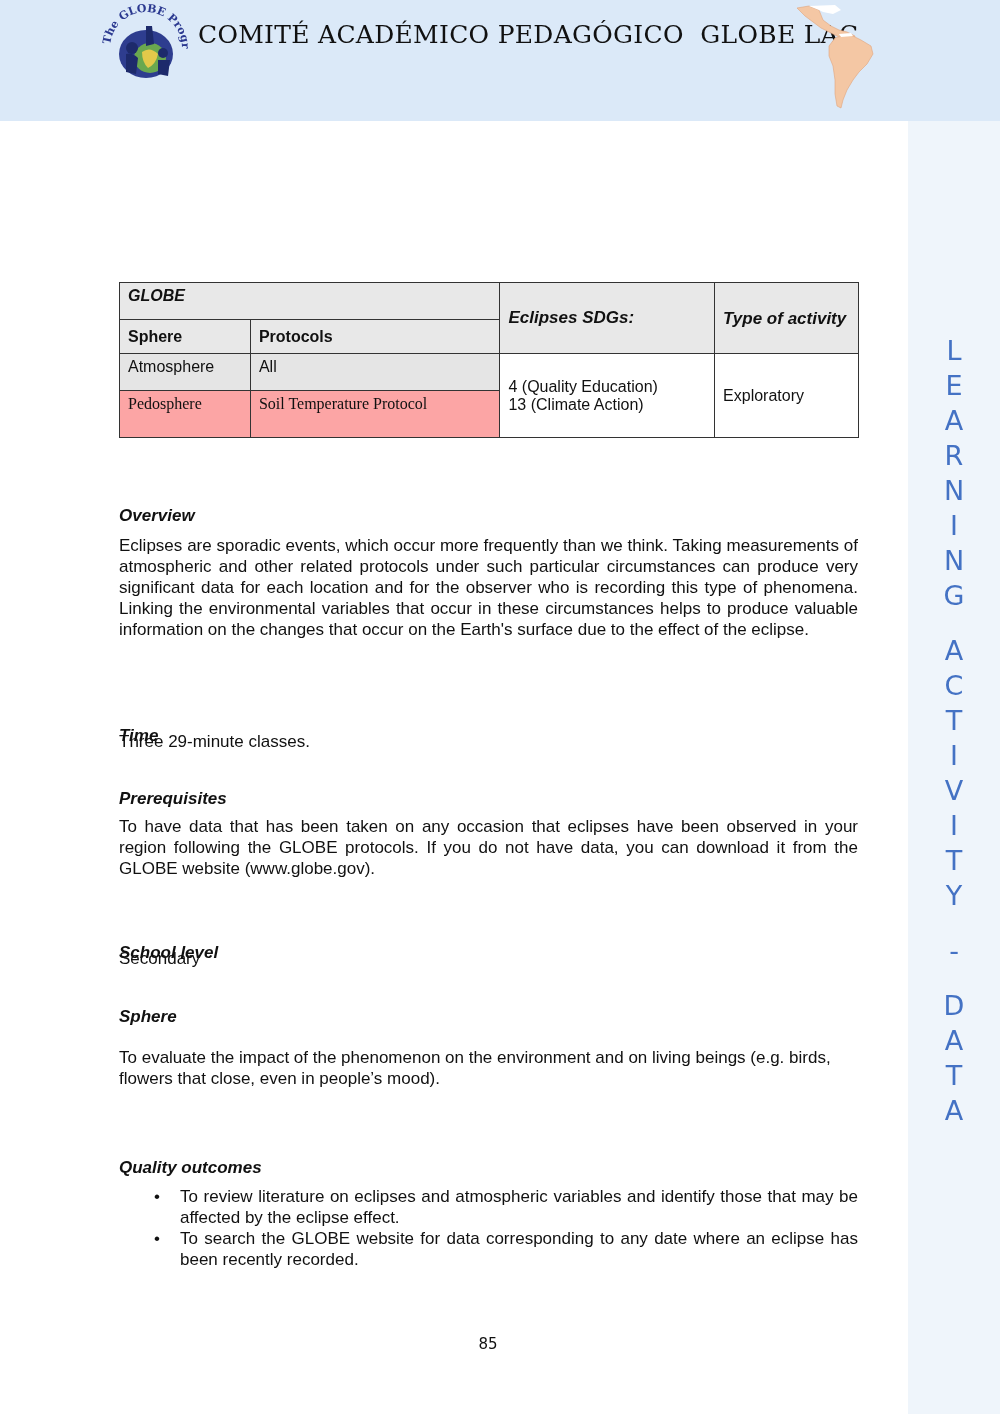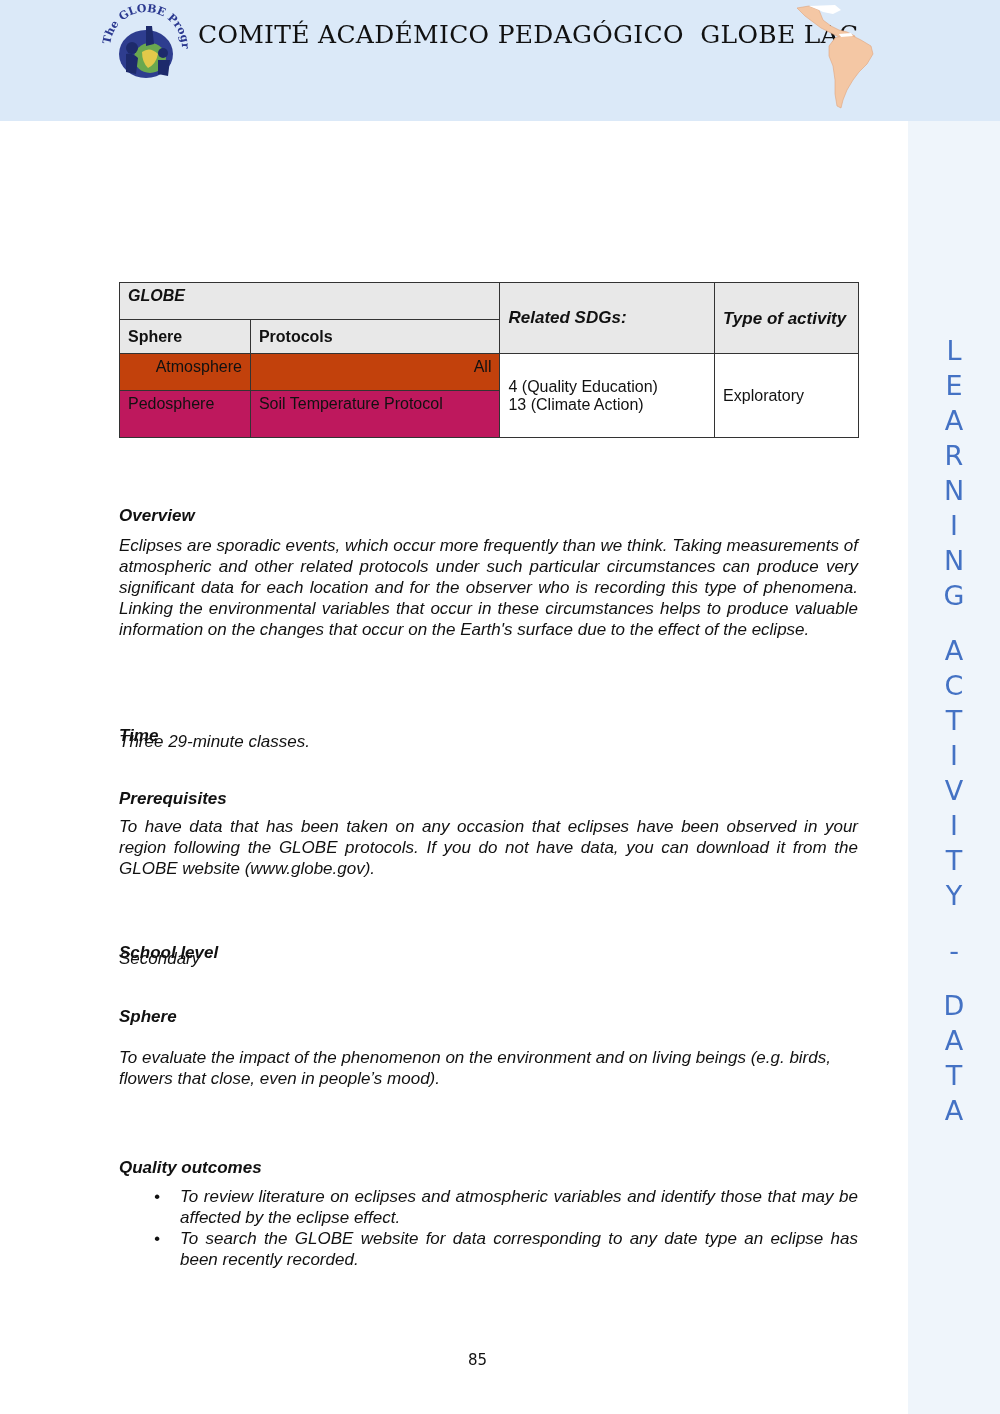--- a/index.html
+++ b/index.html
@@ -42,43 +42,43 @@
     }
 
     table.info {
       position: absolute; left: 119px; top: 282px; width: 740px;
       border-collapse: collapse; font-size: 16px;
     }
     table.info td {
       border: 1.5px solid #333; padding: 4px 8px; vertical-align: top;
     }
     .th-gray { background: #e8e8e8; }
-    .row-atmo td.sphere-cell { background: #c2410c; text-align: right; }
-    .row-pedo td.sphere-cell { background: #be185d; }
+    .row-atmo td.sphere-cell { background: #e5e5e5; }
+    .row-pedo td.sphere-cell { background: #fca5a5; font-family: Liberation Serif, serif; }
     .bi { font-weight: bold; font-style: italic; }
     .b { font-weight: bold; }
     .middle { vertical-align: middle !important; }
 
     .content {
-      position: absolute; left: 119px; width: 739px; font-size: 17px; line-height: 21px; font-style: italic;
+      position: absolute; left: 119px; width: 739px; font-size: 17px; line-height: 21px;
     }
     .heading { font-weight: bold; font-style: italic; margin-top: 15px; }
     .justify { text-align: justify; }
 
     ul.outcomes { list-style: none; }
     ul.outcomes li { position: relative; padding-left: 61px; text-align: justify; }
     ul.outcomes li .bullet {
       position: absolute; left: 35px; top: 0;
     }
     ul.outcomes li .li-text { display: block; text-indent: 0; }
     ul.outcomes li .li-text::first-line { }
 
     .page-num {
-      position: absolute; left: 468px; top: 1335px; width: 40px; 
-      font-family: "DejaVu Sans", sans-serif; font-size: 15px; margin-top: 16px;
+      position: absolute; left: 468px; top: 1335px; width: 40px; text-align: center;
+      font-family: "DejaVu Sans", sans-serif; font-size: 15px;
     }
   </style>
 </head>
 <body>
 
 <div class="header">
   <svg class="logo" viewBox="0 0 100 80">
     <defs>
       <path id="arc" d="M 14 46 A 36 36 0 0 1 86 46" fill="none"></path>
     </defs>
@@ -139,21 +139,21 @@
 <table class="info">
   <colgroup>
     <col style="width:131px">
       <col style="width:250px">
       <col style="width:215px">
       <col style="width:144px">
   </colgroup>
   <tbody>
       <tr style="height:37px">
     <td colspan="2" class="th-gray bi">GLOBE</td>
-    <td rowspan="2" class="th-gray bi middle" style="font-size:17px">Related SDGs:</td>
+    <td rowspan="2" class="th-gray bi middle" style="font-size:17px">Eclipses SDGs:</td>
     <td rowspan="2" class="th-gray bi middle" style="font-size:17px;line-height:21px">Type of activity</td>
   </tr>
   <tr style="height:34px">
     <td class="th-gray b" style="vertical-align:middle">Sphere</td>
     <td class="th-gray b" style="vertical-align:middle">Protocols</td>
   </tr>
   <tr class="row-atmo" style="height:37px">
     <td class="sphere-cell">Atmosphere</td>
     <td class="sphere-cell">All</td>
     <td rowspan="2" class="middle">
@@ -185,17 +185,17 @@
 <div class="content" style="top:1047px;width:735px">To evaluate the impact of the phenomenon on the environment and on living beings (e.g. birds, flowers that close, even in people’s mood).</div>
 
 <div class="content heading" style="top:1142px">Quality outcomes</div>
 <ul class="content outcomes" style="top:1186px">
   <li>
     <span class="bullet">•</span>
     <span class="li-text">To review literature on eclipses and atmospheric variables and identify those that may be affected by the eclipse effect.</span>
   </li>
   <li>
     <span class="bullet">•</span>
-    <span class="li-text">To search the GLOBE website for data corresponding to any date type an eclipse has been recently recorded.</span>
+    <span class="li-text">To search the GLOBE website for data corresponding to any date where an eclipse has been recently recorded.</span>
   </li>
 </ul>
 
 <div class="page-num">85</div>
 
 </body></html>

